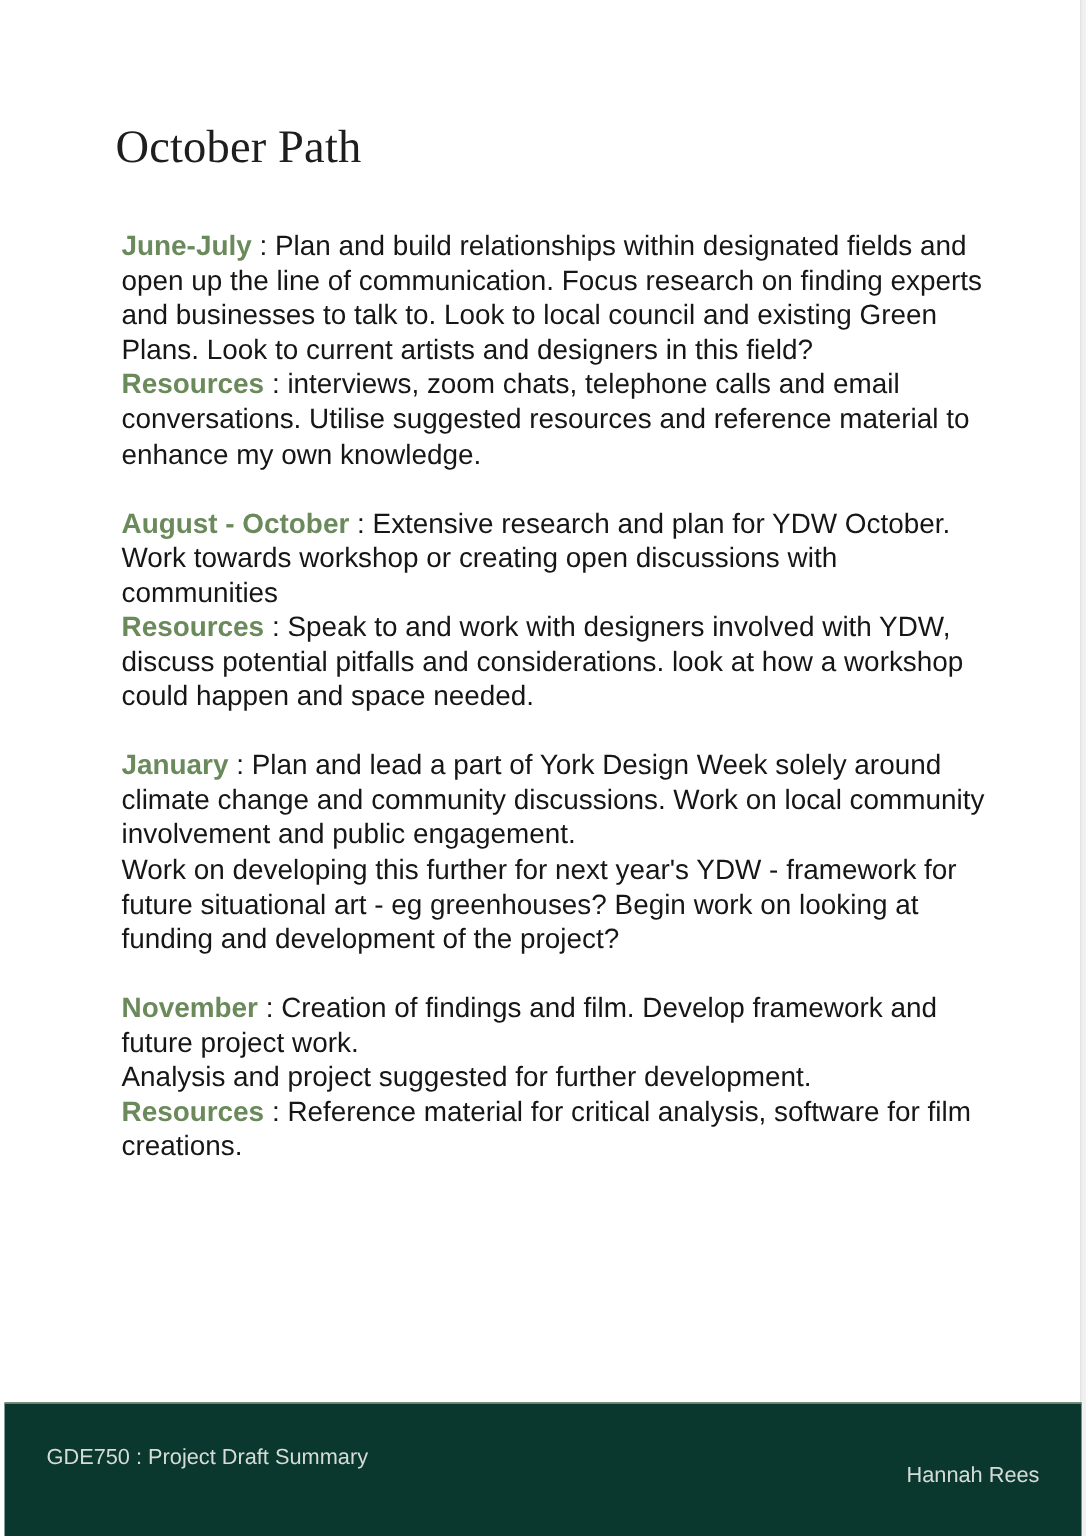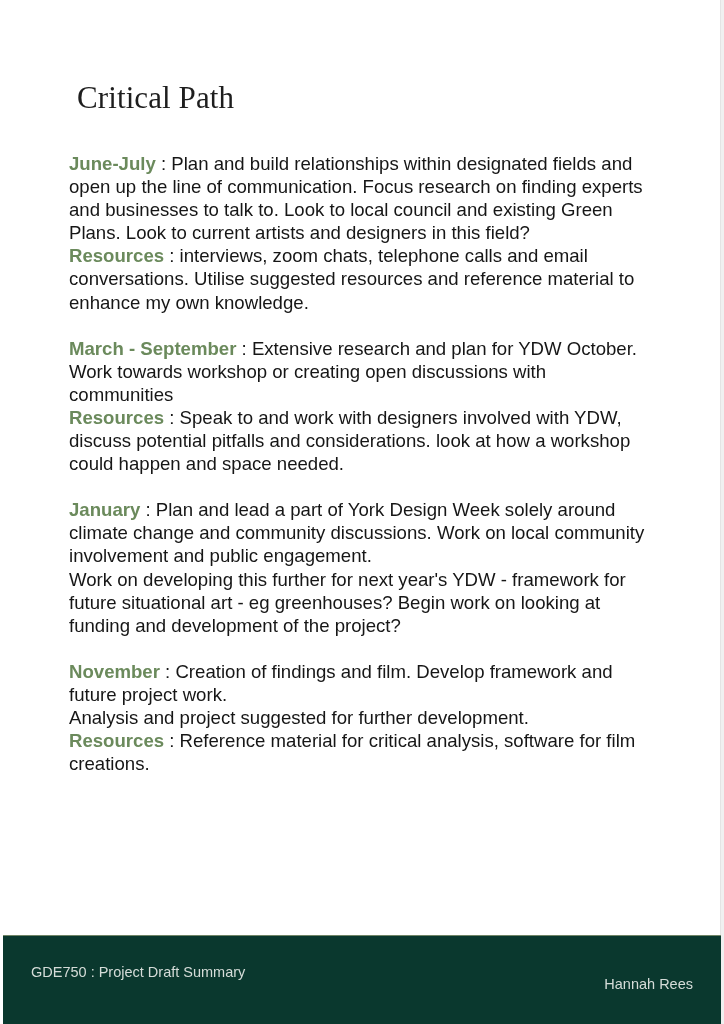--- a/index.html
+++ b/index.html
@@ -30,21 +30,21 @@
       top: 80px;
       margin: 0;
       font-family: "Liberation Serif", "DejaVu Serif", serif;
       font-weight: normal;
       font-size: 31px;
       color: #1e1e1e;
       letter-spacing: 0.1px;
     }
     .content {
       position: absolute;
-      left: 69px;
+      left: 81px;
       top: 152px;
       width: 580px;
     }
     .section {
       margin: 0 0 23px 0;
     }
     .para {
       margin: 0;
       font-family: "Liberation Sans", sans-serif;
       font-size: 18.6px;
@@ -81,31 +81,31 @@
       font-size: 14.5px;
       color: #d5dcd8;
       font-family: "Liberation Sans", sans-serif;
     }
   </style>
 </head>
 <body>
 
 <div class="page-edge"></div>
 
-<h1 class="title">Critical Path</h1>
+<h1 class="title">October Path</h1>
 
 <div class="content">
 
   <div class="section">
     <p class="para"><span class="label">June-July</span><span> : </span><span>Plan and build relationships within designated fields and open up the line of communication. Focus research on finding experts and businesses to talk to. Look to local council and existing Green Plans. Look to current artists and designers in this field?</span></p>
     <p class="para"><span class="label">Resources</span><span> : </span><span>interviews, zoom chats, telephone calls and email conversations. Utilise suggested resources and reference material to enhance my own knowledge.</span></p>
   </div>
 
   <div class="section">
-    <p class="para"><span class="label">March - September</span><span> : </span><span>Extensive research and plan for YDW October. Work towards workshop or creating open discussions with communities</span></p>
+    <p class="para"><span class="label">August - October</span><span> : </span><span>Extensive research and plan for YDW October. Work towards workshop or creating open discussions with communities</span></p>
     <p class="para"><span class="label">Resources</span><span> : </span><span>Speak to and work with designers involved with YDW, discuss potential pitfalls and considerations. look at how a workshop could happen and space needed.</span></p>
   </div>
 
   <div class="section">
     <p class="para"><span class="label">January</span><span> : </span><span>Plan and lead a part of York Design Week solely around climate change and community discussions. Work on local community involvement and public engagement.</span></p>
     <p class="para">Work on developing this further for next year's YDW - framework for future situational art - eg greenhouses? Begin work on looking at funding and development of the project?</p>
   </div>
 
   <div class="section">
     <p class="para"><span class="label">November</span><span> : </span><span>Creation of findings and film. Develop framework and future project work.</span></p>

